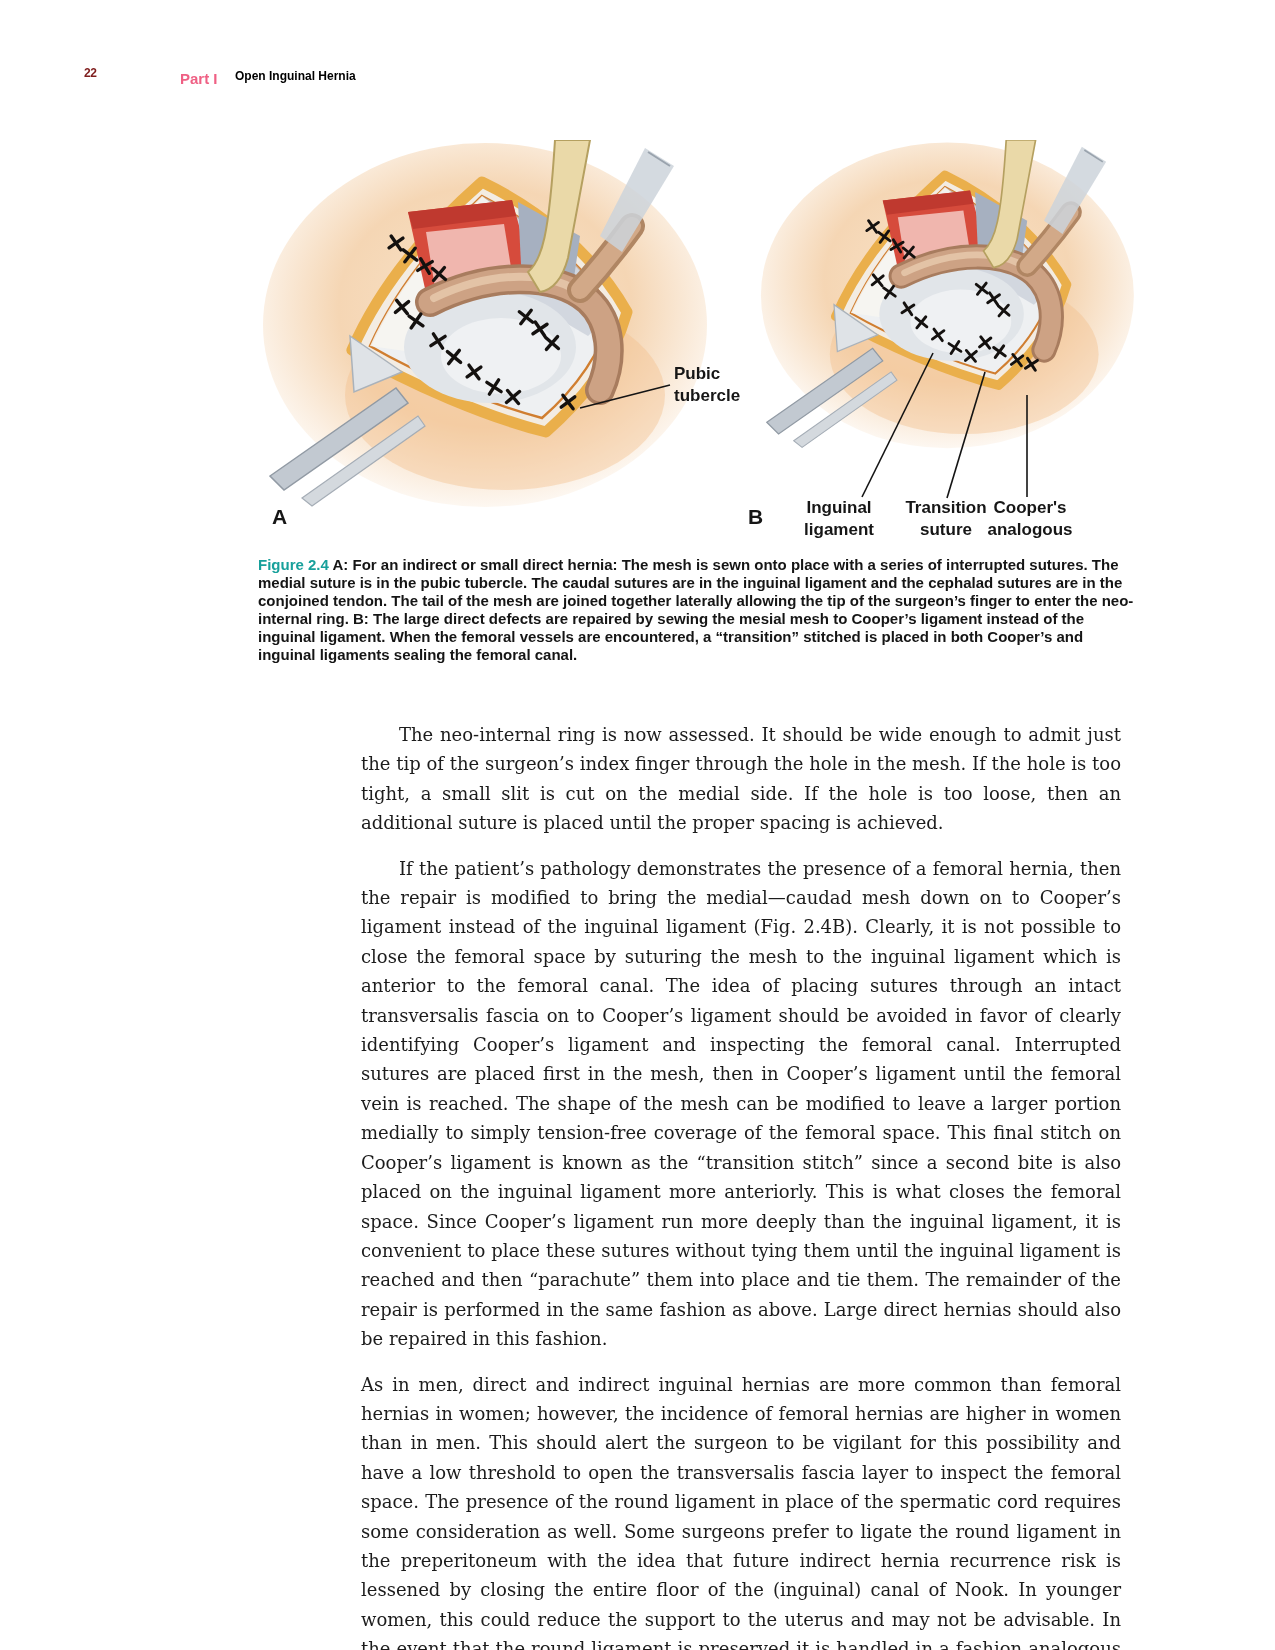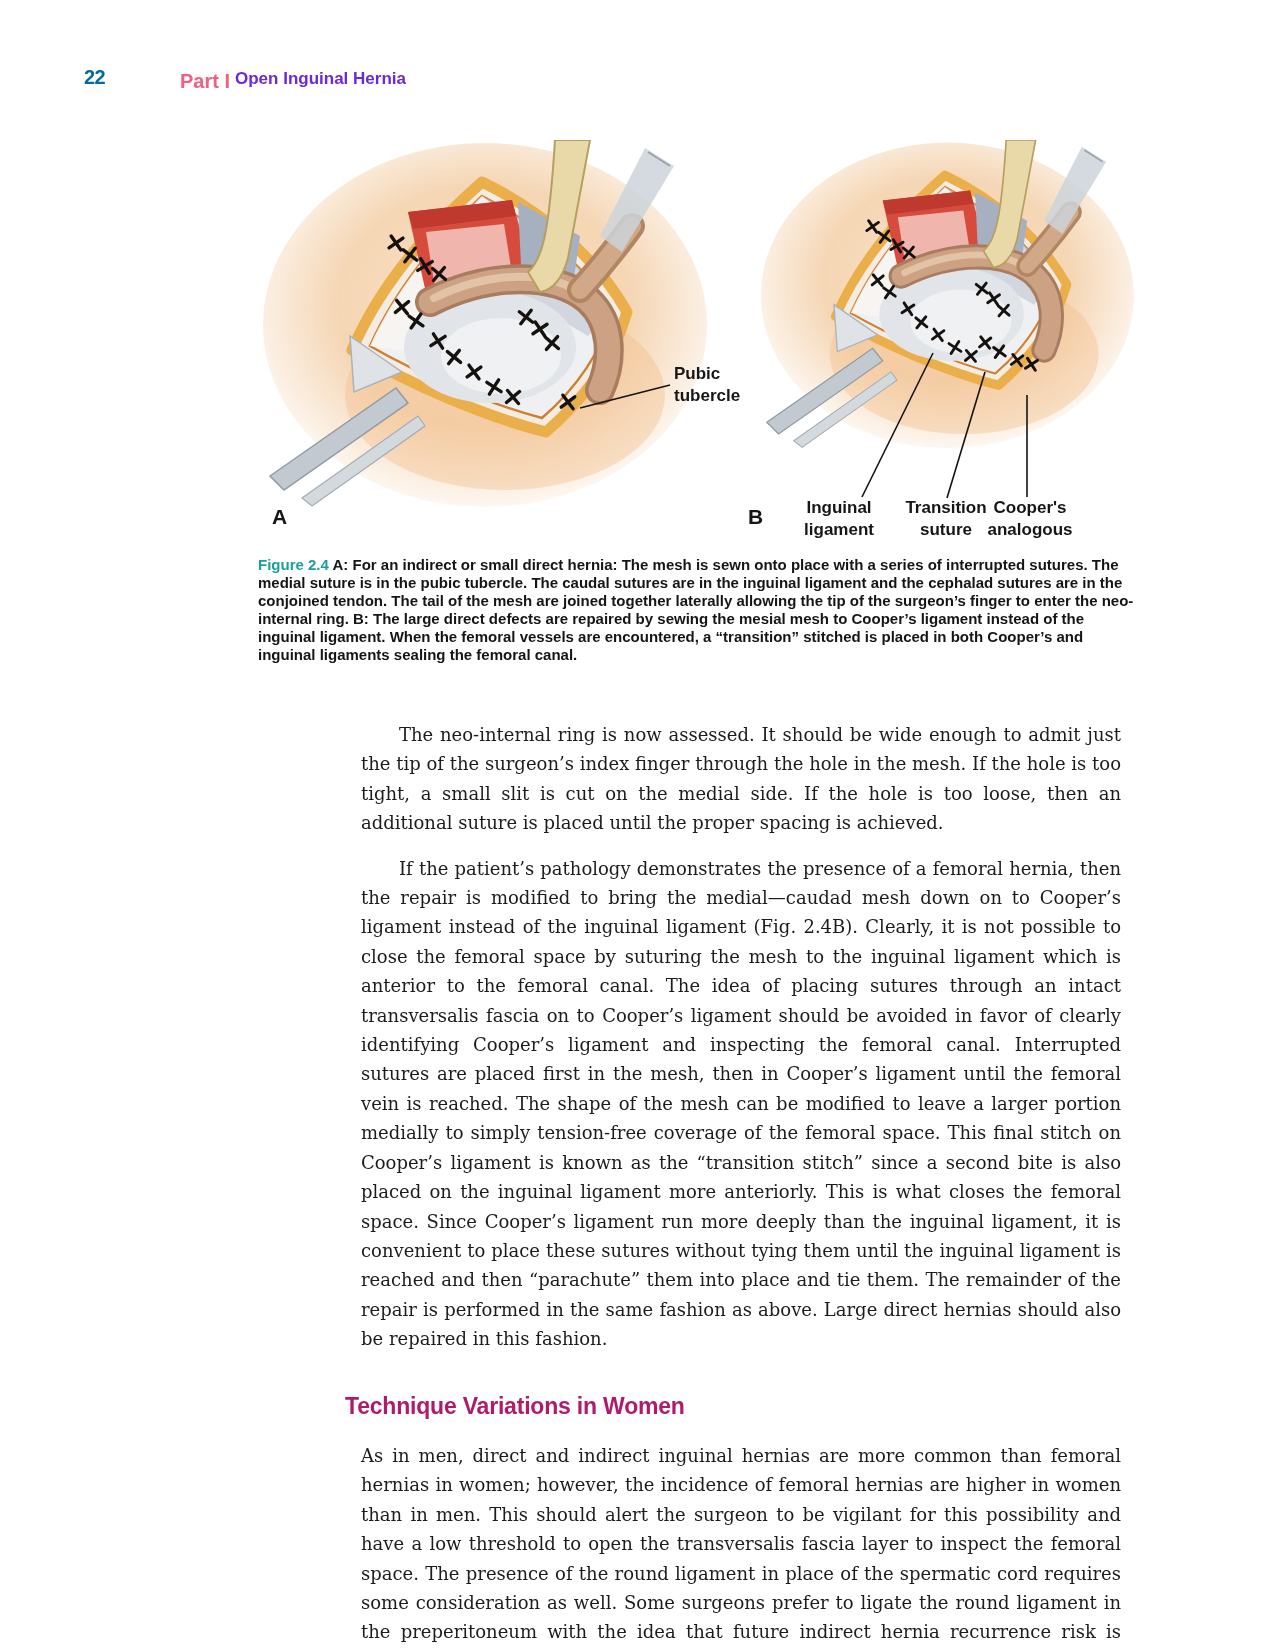--- a/index.html
+++ b/index.html
@@ -2,23 +2,23 @@
 <html><head>
 <meta charset="utf-8">
 <style>
   html,body{margin:0;padding:0;background:#9b9b9b;}
   .page{
     position:relative;width:1275px;height:1650px;background:#ffffff;
     margin:0 auto;overflow:hidden;
     font-family:"Liberation Sans",sans-serif;color:#1b1b1b;
   }
   
-  .pgnum{position:absolute;left:84px;top:66px;font-size:20px;font-weight:bold;color:#0369a1;letter-spacing:-0.5px;}
-  .part-label{position:absolute;left:180px;top:70px;font-size:20px;font-weight:bold;color:#ef6084;}
-  .part-title{position:absolute;left:235px;top:69px;font-size:17px;font-weight:bold;color:#6d28d9;}
+  .pgnum{position:absolute;left:84px;top:66px;font-size:12px;font-weight:bold;color:#7f1d1d;letter-spacing:-0.5px;}
+  .part-label{position:absolute;left:180px;top:70px;font-size:15px;font-weight:bold;color:#ef6084;}
+  .part-title{position:absolute;left:235px;top:69px;font-size:12px;font-weight:bold;color:#000000;}
   
   .brand{position:absolute;right:115px;top:12px;width:250px;text-align:center;}
   .brand svg{display:block;margin:0 auto;}
   .brand-url{font-size:17px;color:#5a5a5a;letter-spacing:0.3px;margin-top:2px;}
   .brand-tagline{direction:rtl;font-family:"DejaVu Sans",sans-serif;font-size:13px;color:#4a4a4a;margin-top:8px;}
   
   .figure-wrap{position:absolute;left:250px;top:140px;width:890px;height:385px;}
   .panel-letter{position:absolute;font-size:21px;font-weight:bold;color:#161616;}
   .panel-letter.a{left:272px;top:505px;}
   .panel-letter.b{left:748px;top:505px;}
@@ -148,17 +148,16 @@
   <div class="panel-letter b">B</div>
 
   <div class="caption">
     <span class="figno">Figure 2.4</span>
     <span>A: For an indirect or small direct hernia: The mesh is sewn onto place with a series of interrupted sutures. The medial suture is in the pubic tubercle. The caudal sutures are in the inguinal ligament and the cephalad sutures are in the conjoined tendon. The tail of the mesh are joined together laterally allowing the tip of the surgeon’s finger to enter the neo-internal ring. B: The large direct defects are repaired by sewing the mesial mesh to Cooper’s ligament instead of the inguinal ligament. When the femoral vessels are encountered, a “transition” stitched is placed in both Cooper’s and inguinal ligaments sealing the femoral canal.</span>
   </div>
 
   <div class="bodytext">
     <p class="indent">The neo-internal ring is now assessed. It should be wide enough to admit just the tip of the surgeon’s index finger through the hole in the mesh. If the hole is too tight, a small slit is cut on the medial side. If the hole is too loose, then an additional suture is placed until the proper spacing is achieved.</p>
     <p class="indent">If the patient’s pathology demonstrates the presence of a femoral hernia, then the repair is modified to bring the medial—caudad mesh down on to Cooper’s ligament instead of the inguinal ligament (Fig. 2.4B). Clearly, it is not possible to close the femoral space by suturing the mesh to the inguinal ligament which is anterior to the femoral canal. The idea of placing sutures through an intact transversalis fascia on to Cooper’s ligament should be avoided in favor of clearly identifying Cooper’s ligament and inspecting the femoral canal. Interrupted sutures are placed first in the mesh, then in Cooper’s ligament until the femoral vein is reached. The shape of the mesh can be modified to leave a larger portion medially to simply tension-free coverage of the femoral space. This final stitch on Cooper’s ligament is known as the “transition stitch” since a second bite is also placed on the inguinal ligament more anteriorly. This is what closes the femoral space. Since Cooper’s ligament run more deeply than the inguinal ligament, it is convenient to place these sutures without tying them until the inguinal ligament is reached and then “parachute” them into place and tie them. The remainder of the repair is performed in the same fashion as above. Large direct hernias should also be repaired in this fashion.</p>
-    <h2>Technique Variations in Women</h2>
     <p>As in men, direct and indirect inguinal hernias are more common than femoral hernias in women; however, the incidence of femoral hernias are higher in women than in men. This should alert the surgeon to be vigilant for this possibility and have a low threshold to open the transversalis fascia layer to inspect the femoral space. The presence of the round ligament in place of the spermatic cord requires some consideration as well. Some surgeons prefer to ligate the round ligament in the preperitoneum with the idea that future indirect hernia recurrence risk is lessened by closing the entire floor of the (inguinal) canal of Nook. In younger women, this could reduce the support to the uterus and may not be advisable. In the event that the round ligament is preserved it is handled in a fashion analogous to the spermatic cord in males using a somewhat smaller keyhole in the mesh.</p>
   </div>
 
 </div>
 
 </body></html>

